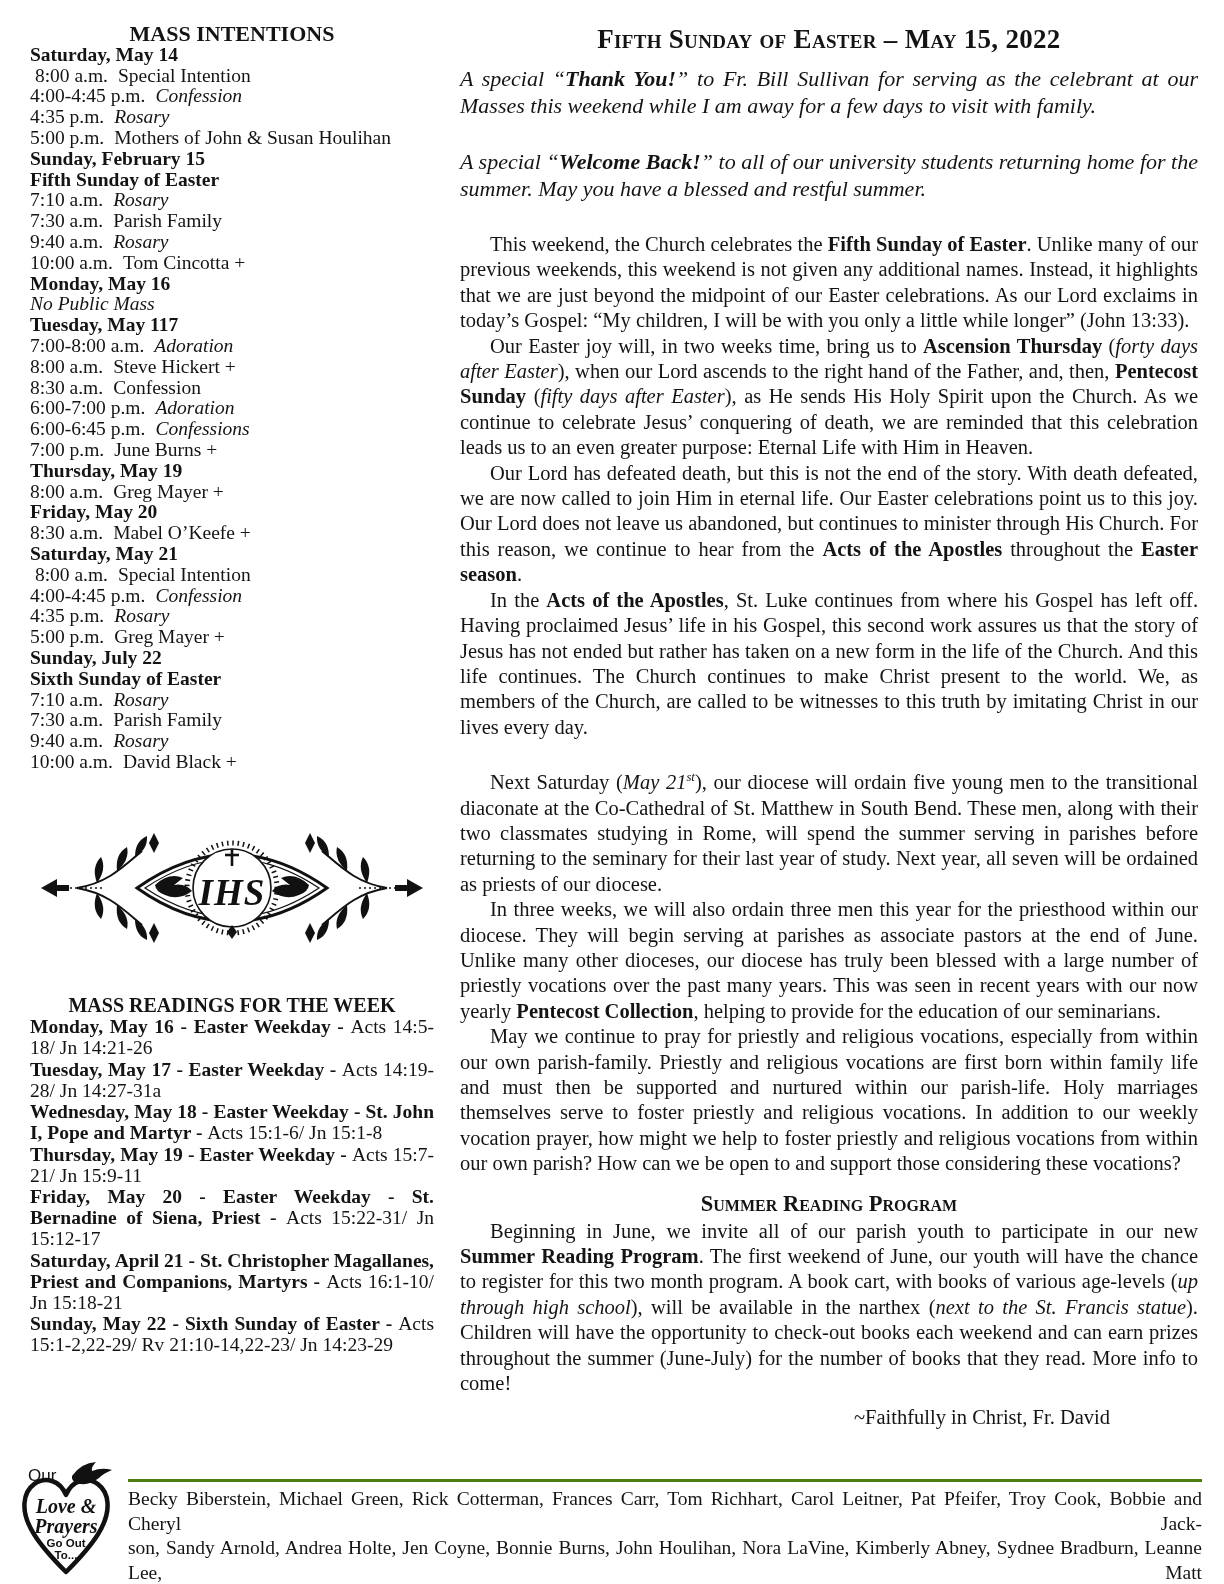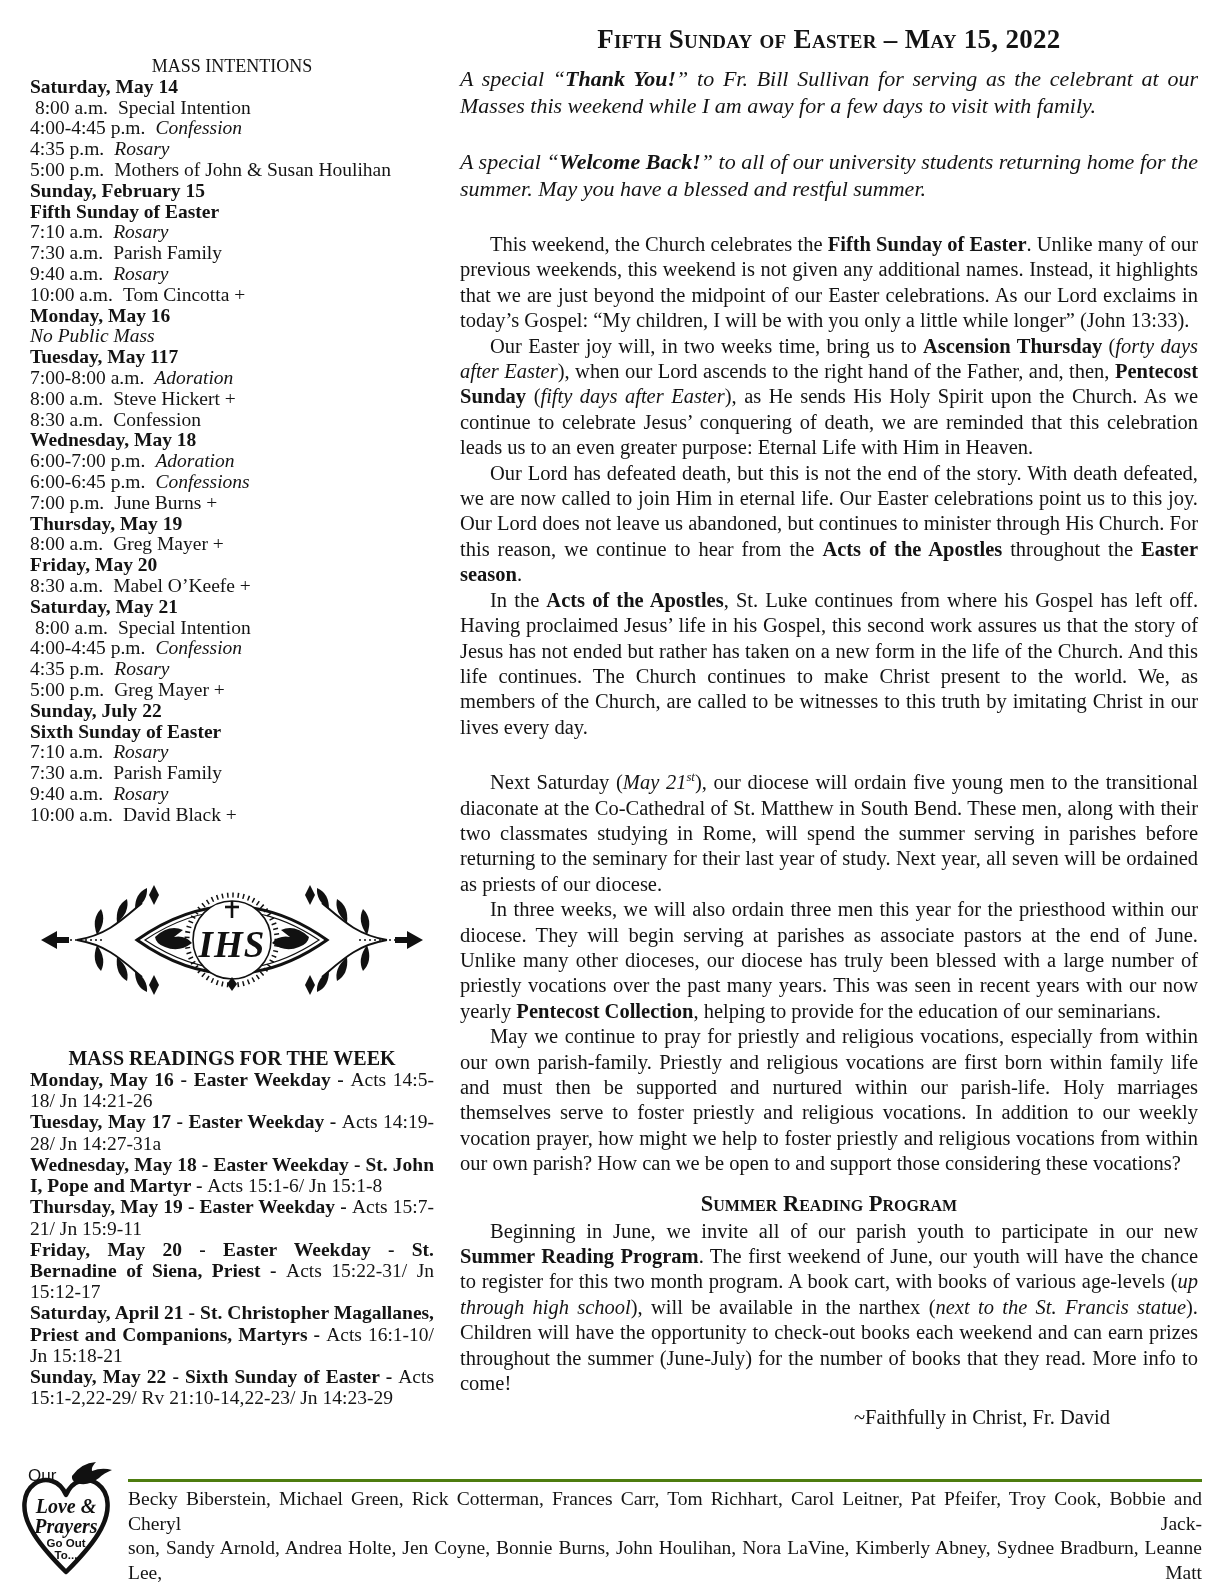--- a/index.html
+++ b/index.html
@@ -6,21 +6,21 @@
   .page{
     width:1224px;height:1584px;margin:0 auto;position:relative;
     background:#ffffff;color:#141414;
     font-family:"Liberation Serif","DejaVu Serif",serif;
     overflow:hidden;
   }
   .columns{position:absolute;top:24px;left:30px;right:26px;display:flex;gap:26px;}
 
   
   .col-left{width:404px;flex:none;font-size:19.5px;line-height:20.8px;}
-  .mi-title{text-align:center;font-weight:400;font-size:18px;margin-top:32px;}
+  .mi-title{text-align:center;font-weight:700;font-size:22px;}
   .mi-row{white-space:nowrap;}
   .mi-row.h{font-weight:700;white-space:normal;}
   .mi-time{white-space:pre;margin-right:10px;}
   .it{font-style:italic;}
   .b{font-weight:700;}
   .i{font-style:italic;}
 
   .ornament-wrap{margin-top:40px;text-align:center;}
   .ornament{width:392px;height:150px;}
 
@@ -129,23 +129,20 @@
           </div>
 
           <div class="mi-row">
             <span class="mi-time">8:00 a.m.</span><span class="mi-text">Steve Hickert +</span>
           </div>
 
           <div class="mi-row">
             <span class="mi-time">8:30 a.m.</span><span class="mi-text">Confession</span>
           </div>
 
-          <div class="mi-row h">
-            <span class="mi-text">Wednesday, May 18</span>
-          </div>
 
           <div class="mi-row">
             <span class="mi-time">6:00-7:00 p.m.</span><span class="mi-text it">Adoration</span>
           </div>
 
           <div class="mi-row">
             <span class="mi-time">6:00-6:45 p.m.</span><span class="mi-text it">Confessions</span>
           </div>
 
           <div class="mi-row">

